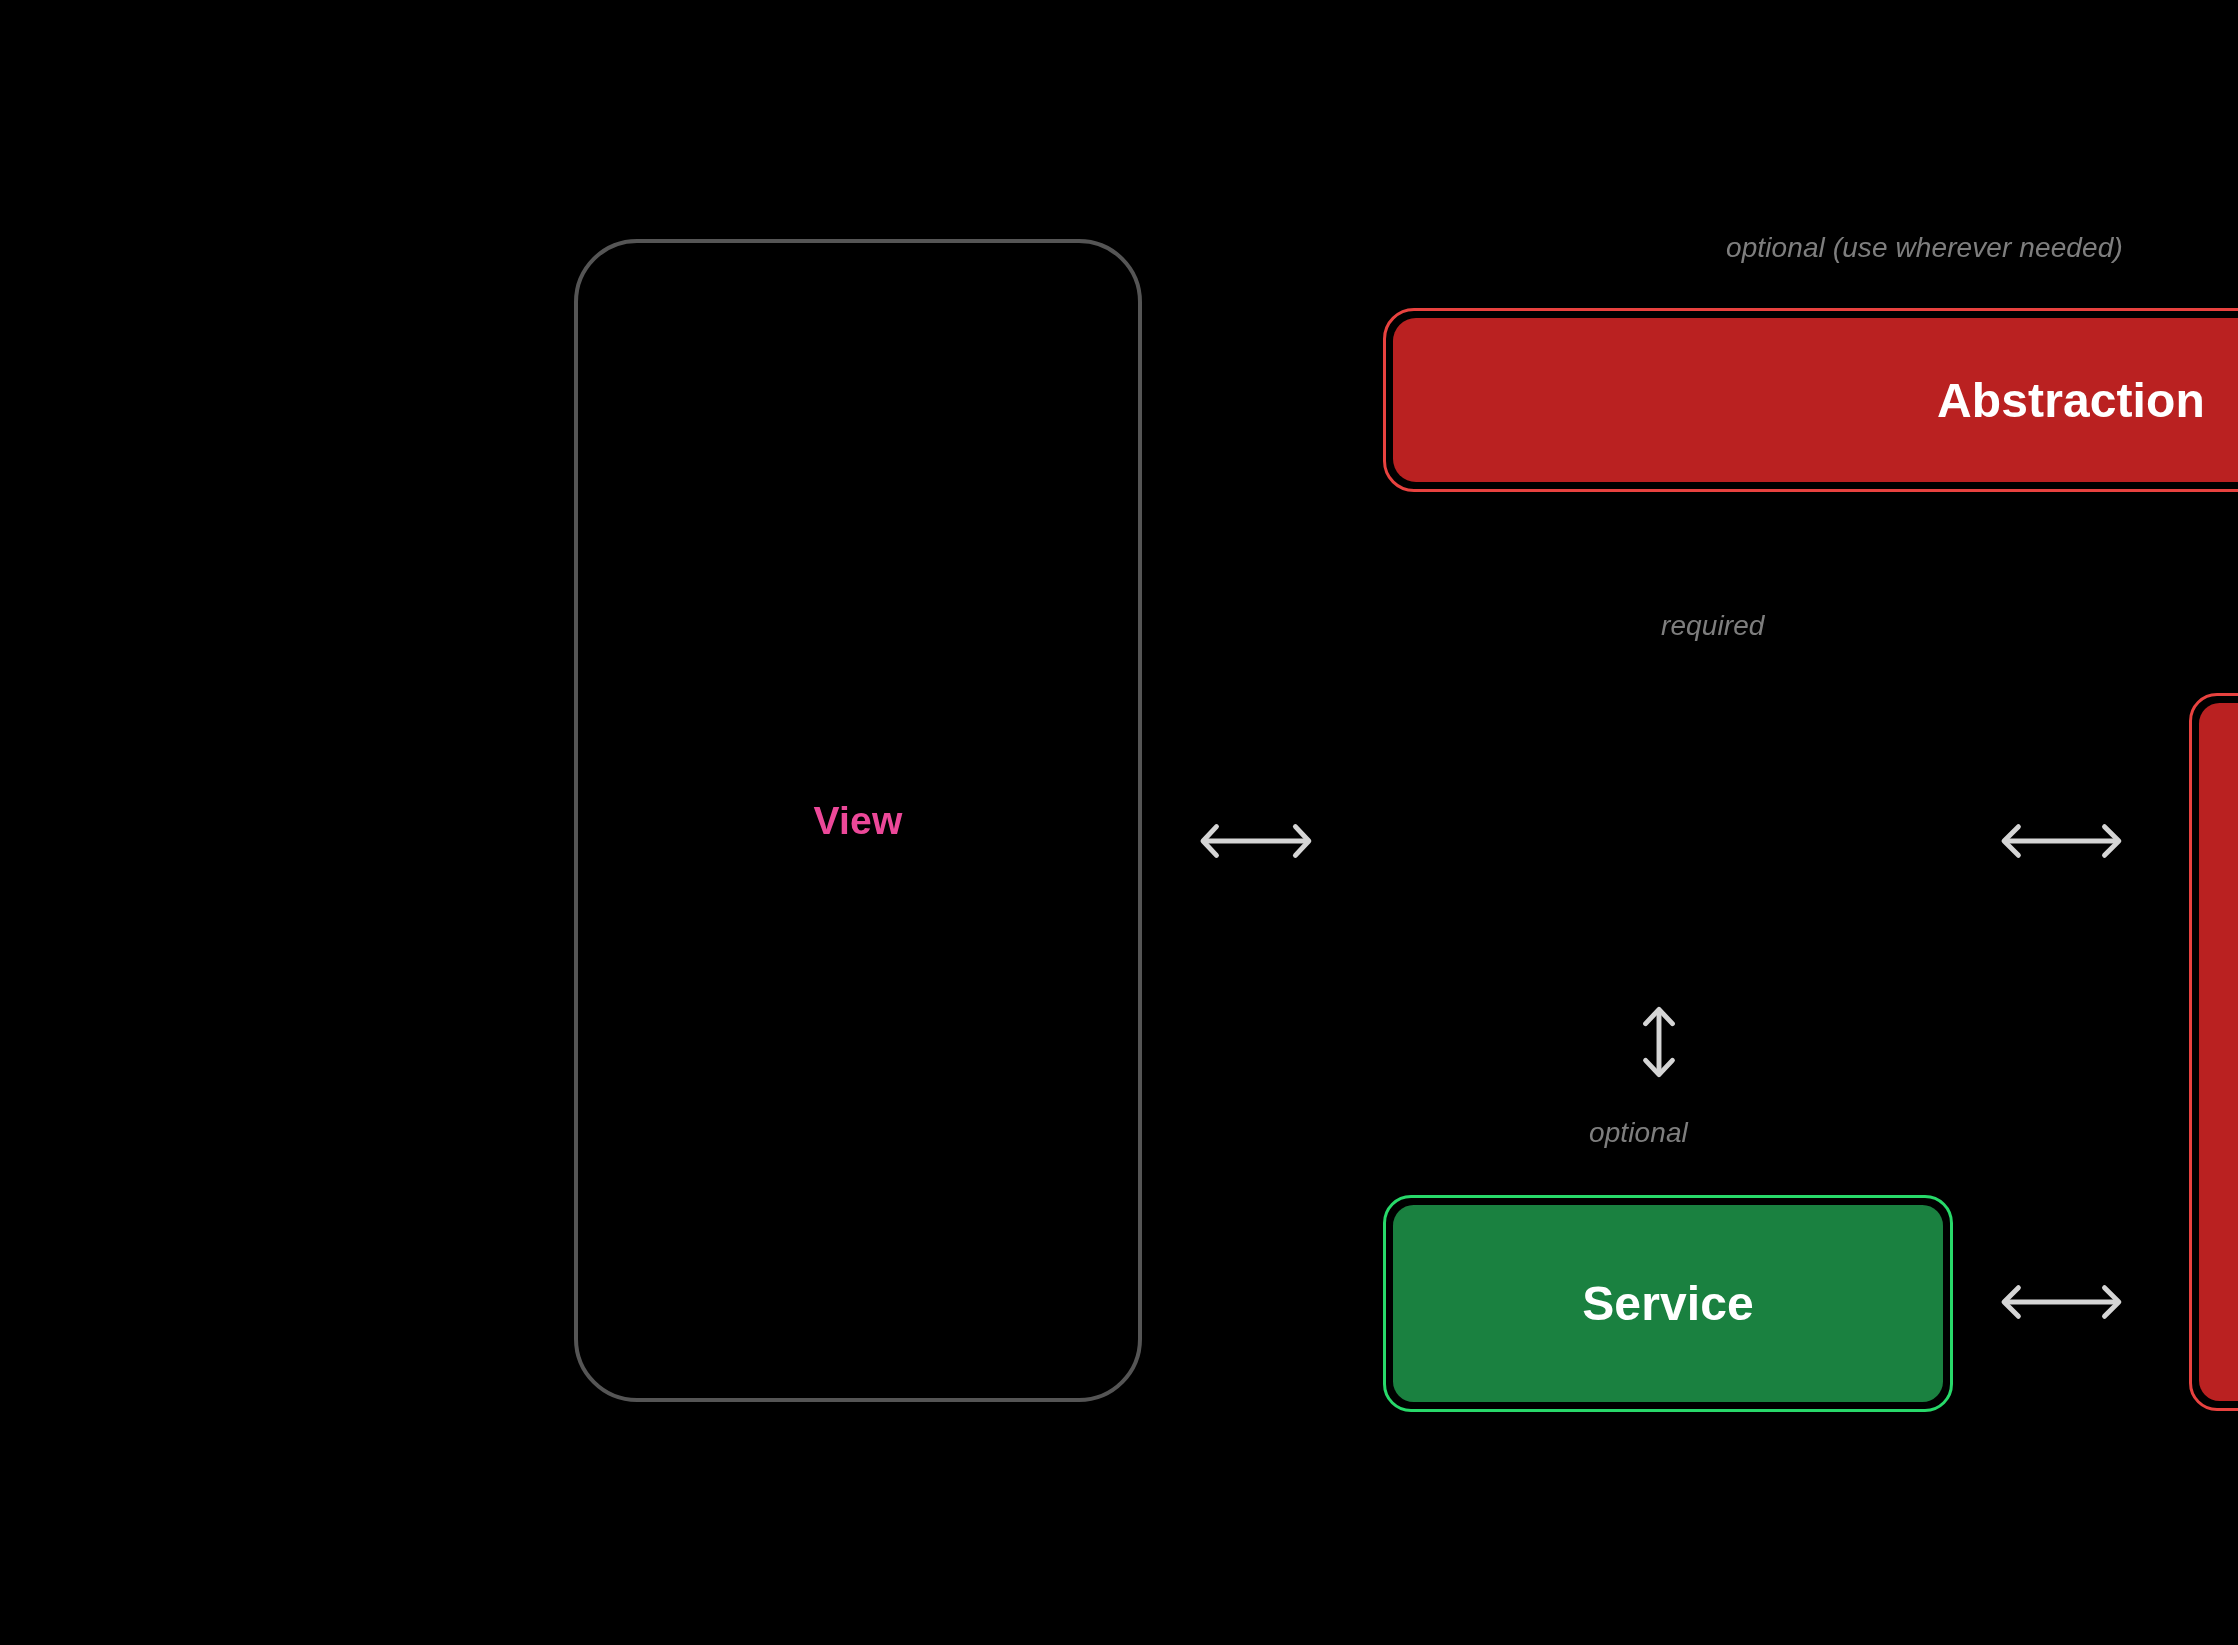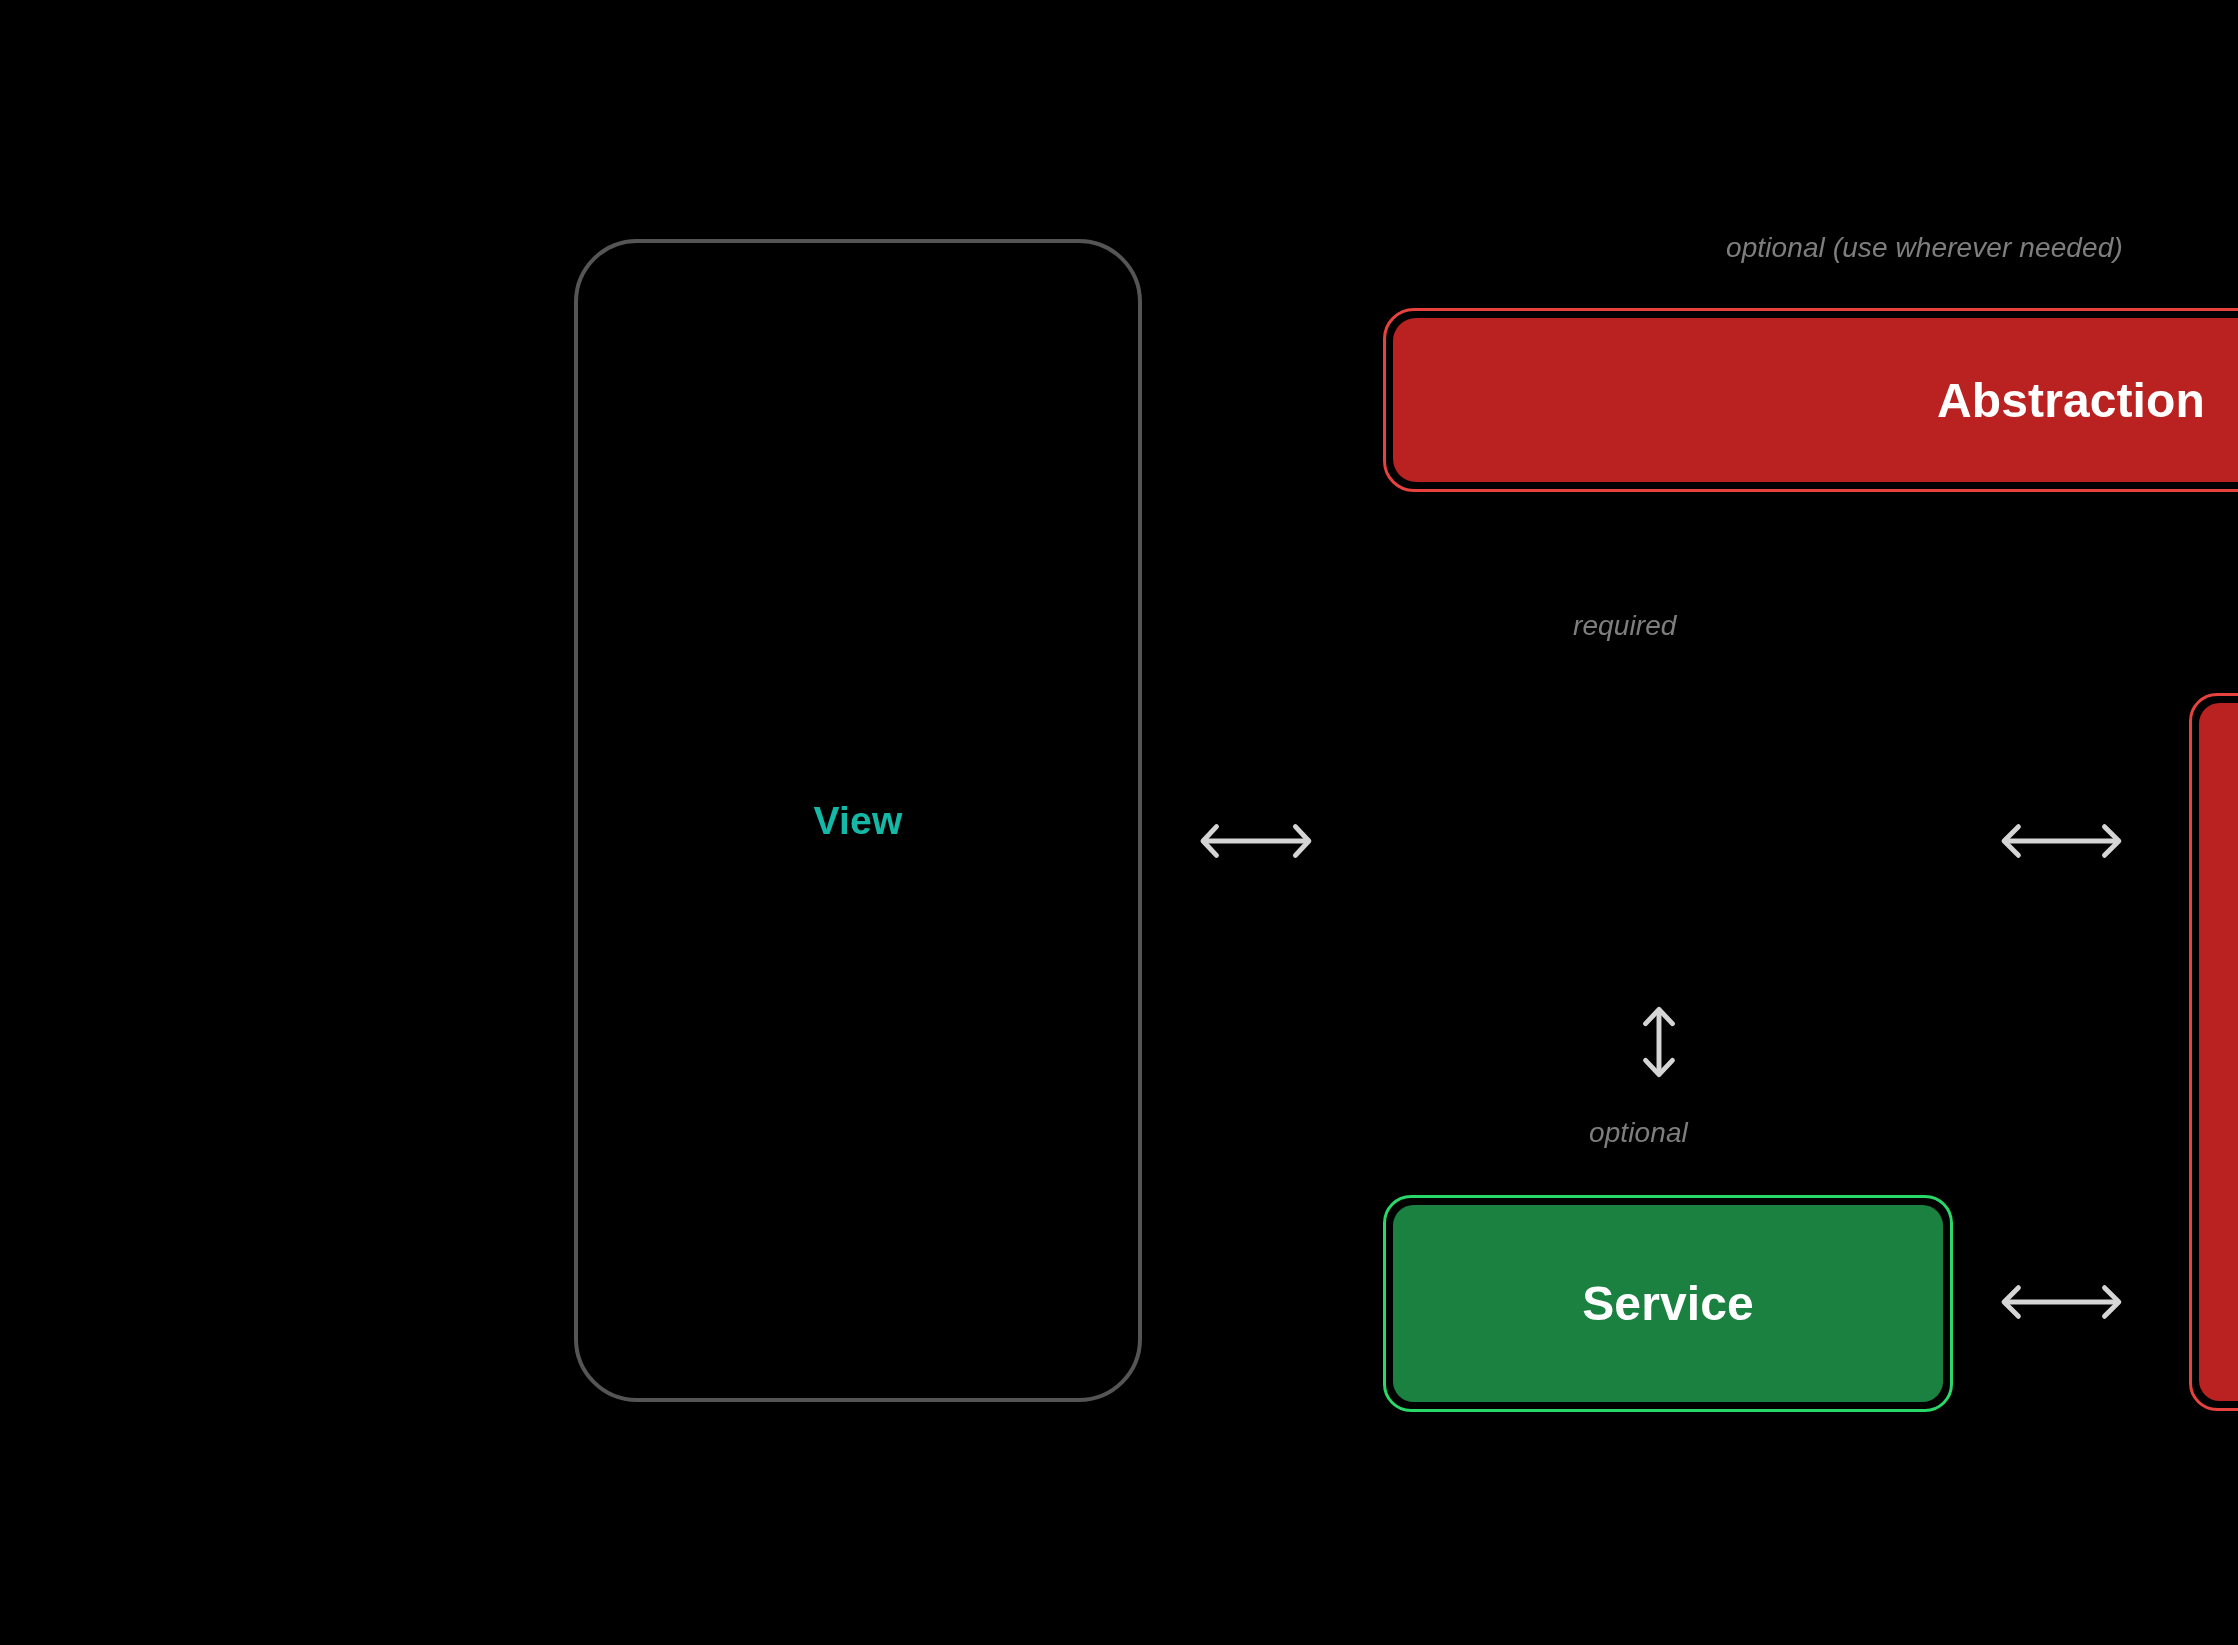--- a/index.html
+++ b/index.html
@@ -21,21 +21,21 @@
     left:574px; top:239px;
     width:568px; height:1163px;
     border:4px solid #555555;
     border-radius:63px;
     background:transparent;
   }
   .phone-label {
     position:absolute;
     left:0; top:0; width:100%; height:100%;
     display:flex; align-items:center; justify-content:center;
-    color:#14b8a6;
+    color:#ec4899;
     font-size:39px;
     font-weight:bold;
     letter-spacing:0.2px;
   }
 
   
   .ringbox {
     position:absolute;
     border-radius:28px;
     border-style:solid;
@@ -94,21 +94,21 @@
   
   .caption {
     position:absolute;
     color:#7E7E7E;
     font-style:italic;
     font-size:28px;
     white-space:nowrap;
     letter-spacing:0.1px;
   }
   #caption-abstraction { left:1726px; top:232px; }
-  #caption-required    { left:1573px; top:610px; }
+  #caption-required    { left:1661px; top:610px; }
   #caption-optional-service { left:1589px; top:1117px; }
 
   
   .arrow-h {
     position:absolute;
     width:148px; height:54px;
   }
   .arrow-v {
     position:absolute;
     width:54px; height:76px;

